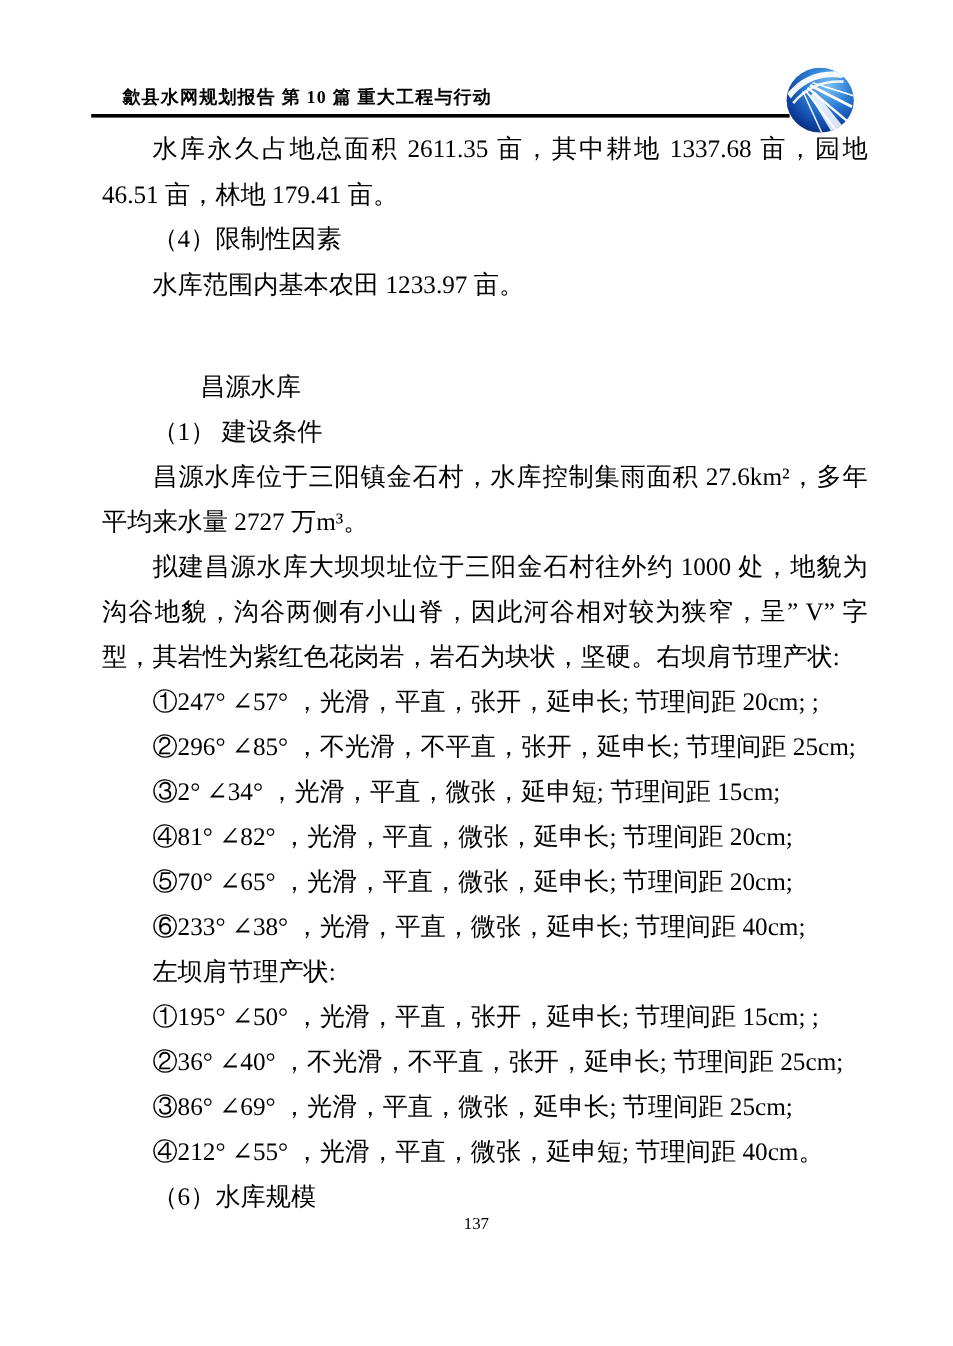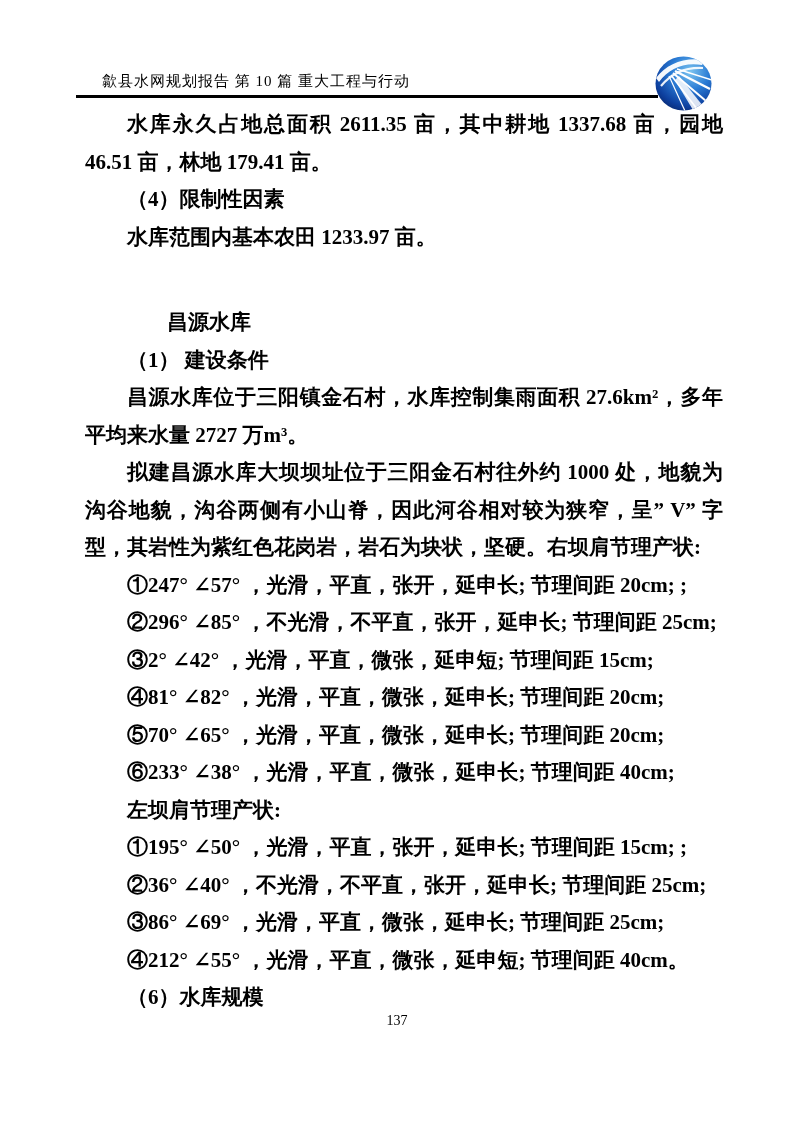--- a/index.html
+++ b/index.html
@@ -15,21 +15,21 @@
   .header {
     position: absolute;
     left: 76px;
     top: 72px;
     width: 582px;
     border-bottom: 3px solid #000000;
     padding-bottom: 4px;
   }
   .header-title {
     font-size: 15px;
-    font-weight: normal;
+    font-weight: bold;
     letter-spacing: 1px;
     white-space: nowrap;
     padding-left: 26px;
   }
   .logo {
     position: absolute;
     left: 655px;
     top: 56px;
   }
   .content {
@@ -37,21 +37,20 @@
     left: 85px;
     top: 106px;
     width: 638px;
     font-size: 21px;
     line-height: 37.5px;
     text-align: justify;
   }
   .content p {
     margin: 0;
     text-indent: 2em;
-    font-weight: bold;
   }
   .content p.indent-4 {
     text-indent: 3.9em;
     margin-top: 48px;
   }
   .footer {
     position: absolute;
     left: 0;
     top: 1013px;
     width: 794px;
@@ -96,21 +95,21 @@
   <div class="content">
     <p>水库永久占地总面积 2611.35 亩，其中耕地 1337.68 亩，园地 46.51 亩，林地 179.41 亩。</p>
     <p>（4）限制性因素</p>
     <p>水库范围内基本农田 1233.97 亩。</p>
     <p class="indent-4">昌源水库</p>
     <p>（1） 建设条件</p>
     <p>昌源水库位于三阳镇金石村，水库控制集雨面积 27.6km²，多年平均来水量 2727 万m³。</p>
     <p>拟建昌源水库大坝坝址位于三阳金石村往外约 1000 处，地貌为沟谷地貌，沟谷两侧有小山脊，因此河谷相对较为狭窄，呈” V” 字型，其岩性为紫红色花岗岩，岩石为块状，坚硬。右坝肩节理产状:</p>
     <p>①247° ∠57° ，光滑，平直，张开，延申长; 节理间距 20cm; ;</p>
     <p>②296° ∠85° ，不光滑，不平直，张开，延申长; 节理间距 25cm;</p>
-    <p>③2° ∠42° ，光滑，平直，微张，延申短; 节理间距 15cm;</p>
+    <p>③2° ∠34° ，光滑，平直，微张，延申短; 节理间距 15cm;</p>
     <p>④81° ∠82° ，光滑，平直，微张，延申长; 节理间距 20cm;</p>
     <p>⑤70° ∠65° ，光滑，平直，微张，延申长; 节理间距 20cm;</p>
     <p>⑥233° ∠38° ，光滑，平直，微张，延申长; 节理间距 40cm;</p>
     <p>左坝肩节理产状:</p>
     <p>①195° ∠50° ，光滑，平直，张开，延申长; 节理间距 15cm; ;</p>
     <p>②36° ∠40° ，不光滑，不平直，张开，延申长; 节理间距 25cm;</p>
     <p>③86° ∠69° ，光滑，平直，微张，延申长; 节理间距 25cm;</p>
     <p>④212° ∠55° ，光滑，平直，微张，延申短; 节理间距 40cm。</p>
     <p>（6）水库规模</p>
   </div>

